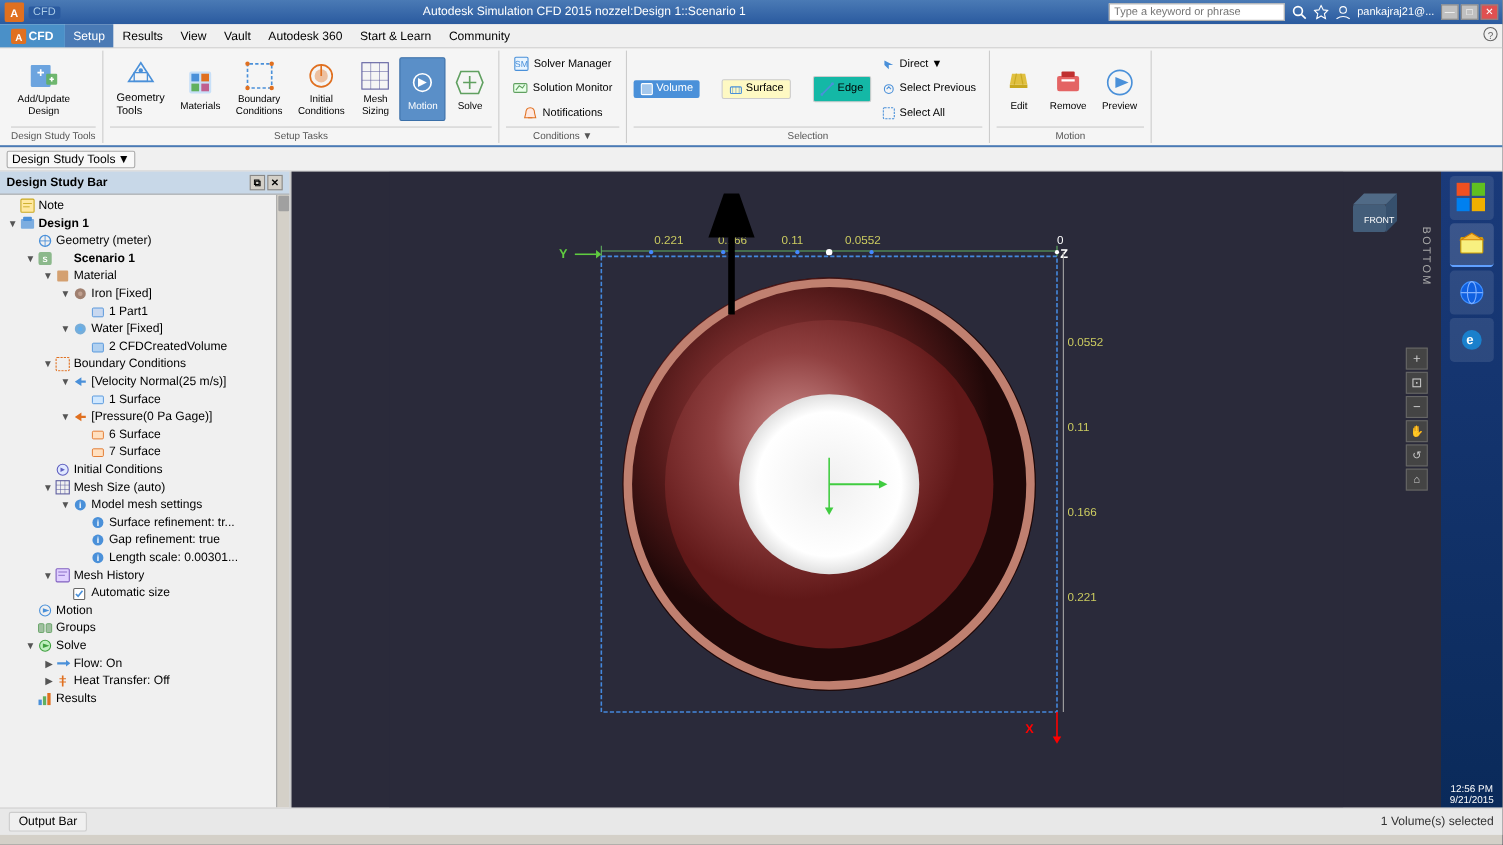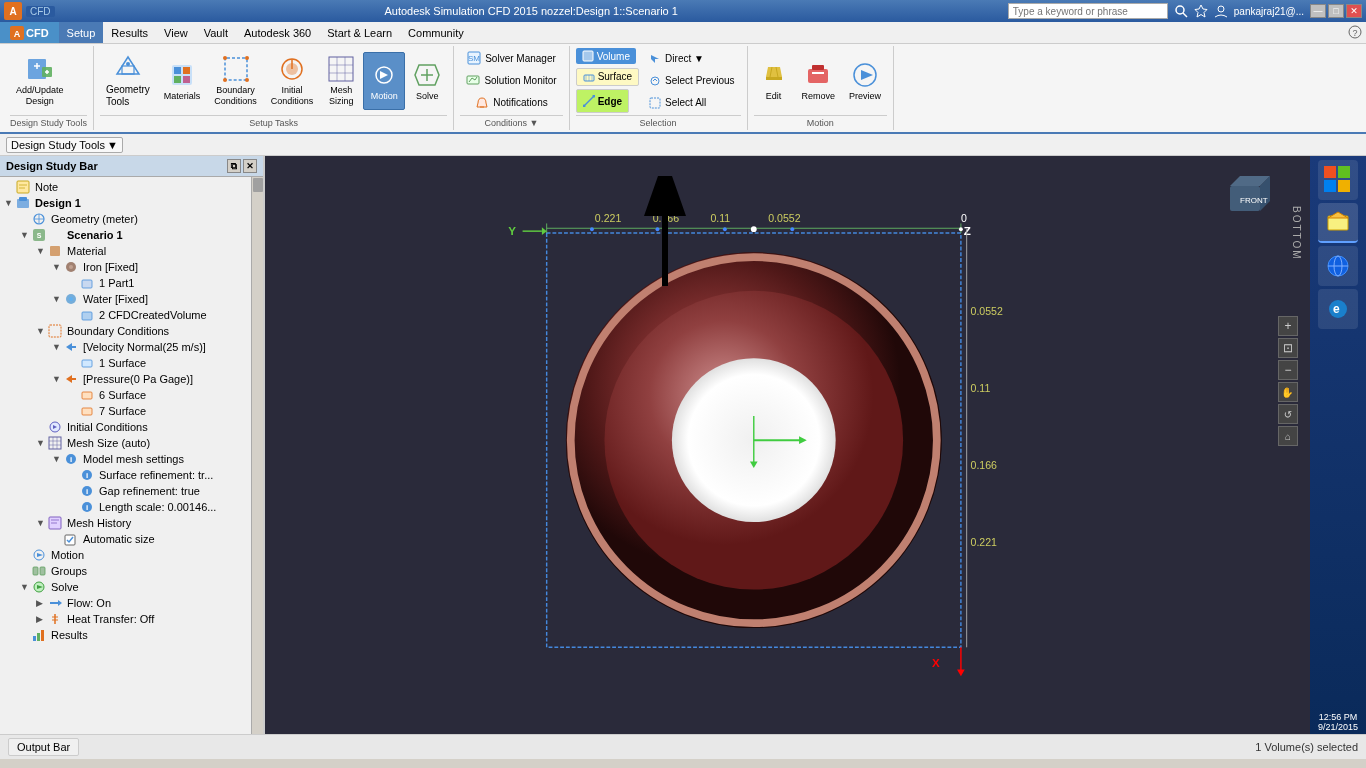--- a/index.html
+++ b/index.html
@@ -157,20 +157,21 @@
       overflow-y: auto;
       padding: 2px;
       font-size: 11px;
     }
     .tree-item {
       display: flex;
       align-items: center;
       padding: 1px 2px;
       cursor: pointer;
       white-space: nowrap;
+      text-align: right;
     }
     .tree-item .indent { display: inline-block; }
     .tree-item .expand-icon { width: 12px; font-size: 9px; color: #555; }
     .tree-item .item-icon { width: 16px; height: 14px; margin-right: 3px; }
     .tree-item .item-label { font-size: 11px; }
 
     
     #viewport {
       flex: 1;
       background: #2a2a3a;
@@ -428,42 +429,42 @@
             </svg>
           <span>Notifications</span>
         </div>
       </div>
       <div class="ribbon-group-label">Conditions ▼</div>
     </div>
 
     <div class="ribbon-group">
       <div class="ribbon-group-content" style="gap:4px;align-items:stretch;">
 
-        <div style="display:flex;flex-direction:column;gap:2px;justify-content:space-between;">
+        <div style="display:flex;flex-direction:row;gap:20px;justify-content:flex-start;">
           <div style="display:flex;gap:2px;align-items:center;">
             <div style="background:#4a90d9;color:white;padding:2px 6px;font-size:10px;cursor:pointer;border-radius:2px;display:flex;align-items:center;gap:3px;">
               <svg width="12" height="12">
                   <rect x="1" y="1" width="10" height="10" rx="1" fill="rgba(255,255,255,0.5)" stroke="white" stroke-width="1"></rect>
                 </svg>
               <span>Volume</span>
             </div>
           </div>
           <div style="display:flex;gap:2px;align-items:center;">
             <div style="background:#fef9c3;padding:2px 6px;font-size:10px;cursor:pointer;border-radius:2px;display:flex;align-items:center;gap:3px;border:1px solid #ccc;">
               <svg width="12" height="12">
                   <rect x="1" y="4" width="10" height="6" rx="1" fill="none" stroke="#4a90d9" stroke-width="1"></rect>
                   <line x1="3" y1="4" x2="3" y2="10" stroke="#4a90d9" stroke-width="0.5"></line>
                   <line x1="6" y1="4" x2="6" y2="10" stroke="#4a90d9" stroke-width="0.5"></line>
                   <line x1="9" y1="4" x2="9" y2="10" stroke="#4a90d9" stroke-width="0.5"></line>
                 </svg>
               <span>Surface</span>
             </div>
           </div>
           <div style="display:flex;gap:2px;align-items:center;">
-            <div style="background:#bef264;padding:5px 6px;font-size:10px;cursor:pointer;border-radius:2px;display:flex;align-items:center;gap:3px;border:1px solid #ccc;font-weight:bold;">
+            <div style="background:#14b8a6;padding:5px 6px;font-size:10px;cursor:pointer;border-radius:2px;display:flex;align-items:center;gap:3px;border:1px solid #ccc;">
               <svg width="12" height="12">
                   <line x1="1" y1="11" x2="11" y2="1" stroke="#4a90d9" stroke-width="1.5"></line>
                   <circle cx="1" cy="11" r="1.5" fill="#4a90d9"></circle>
                   <circle cx="11" cy="1" r="1.5" fill="#4a90d9"></circle>
                 </svg>
               <span>Edge</span>
             </div>
           </div>
         </div>
 
@@ -790,21 +791,21 @@
 
         <div class="tree-item">
           <span class="indent" style="width:64px;"></span>
           <span class="expand-icon"> </span>
           <span class="item-icon">
             <svg width="14" height="14">
                 <circle cx="7" cy="7" r="5" fill="#4a90d9"></circle>
                 <text x="7" y="10" text-anchor="middle" fill="white" font-size="8" font-weight="bold">i</text>
               </svg>
           </span>
-          <span class="item-label">Length scale: 0.00146...</span>
+          <span class="item-label">Length scale: 0.00301...</span>
         </div>
 
         <div class="tree-item">
           <span class="indent" style="width:32px;"></span>
           <span class="expand-icon">▼</span>
           <span class="item-icon">
             <svg width="14" height="14">
                 <rect x="1" y="1" width="12" height="12" rx="1" fill="#e0d0ff" stroke="#8060c0" stroke-width="1"></rect>
                 <line x1="3" y1="4" x2="11" y2="4" stroke="#8060c0" stroke-width="0.8"></line>
                 <line x1="3" y1="7" x2="9" y2="7" stroke="#8060c0" stroke-width="0.8"></line>

